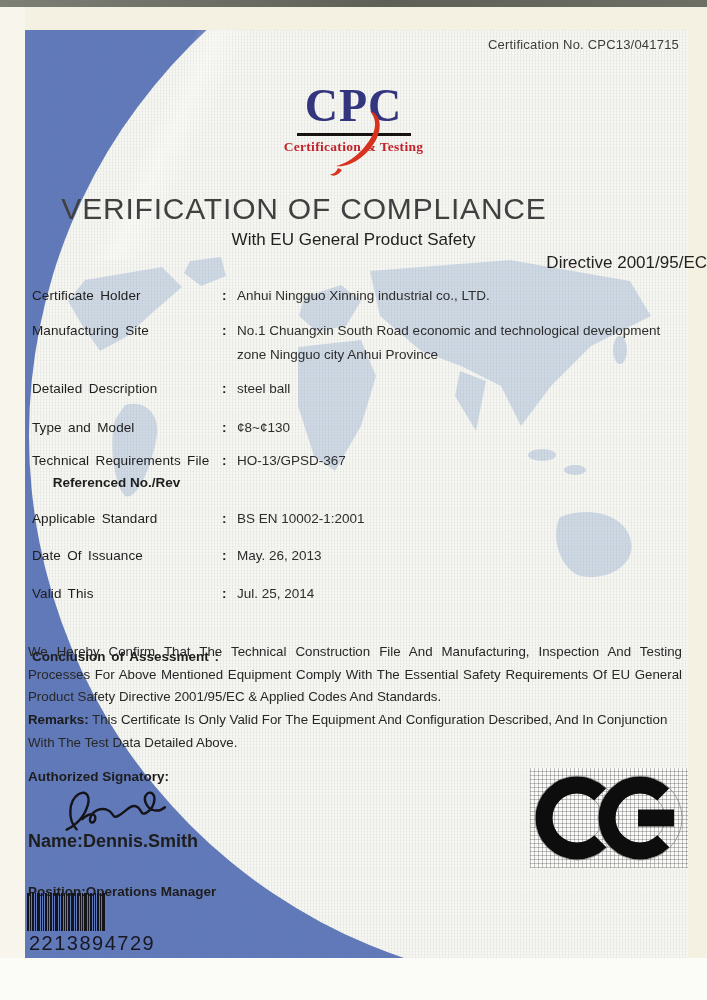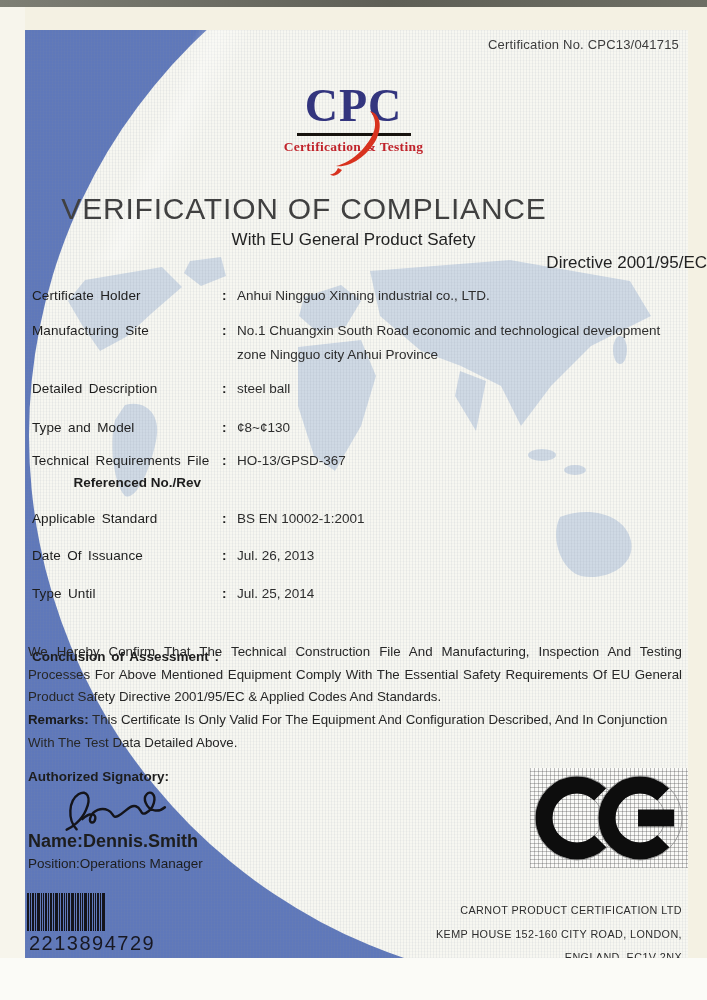--- a/index.html
+++ b/index.html
@@ -50,37 +50,37 @@
     color:var(--logo-red,#c0232b); letter-spacing:.3px; }
 
   .title { top:192px; left:0; width:608px; text-align:center; font-size:30px;
     letter-spacing:.8px; color:#404040; }
   .sub1 { top:230px; left:0; width:707px; text-align:center; font-size:17px; color:#222; }
   .sub2 { top:253px; left:0; width:707px; text-align:right; font-size:17px; color:#222; }
 
   .row { left:0; width:707px; font-size:13.5px; }
   .row span { position:absolute; white-space:nowrap; }
   .lbl { left:0; width:216px; text-align:left; font-weight:normal; word-spacing:2.5px; letter-spacing:.1px;margin-left:32px; }
-  .lbl2 { left:0; width:201px; text-align:right; font-weight:bold; top:22px; }
+  .lbl2 { left:0; width:201px; text-align:center; font-weight:bold; top:22px;padding-left:16px; }
   .col { left:222px; font-weight:bold; }
   .val { left:237px; color:#2d2d2d; }
   .val2 { left:237px; color:#2d2d2d; top:24px; }
   .r1 { top:288px; } .r2 { top:323px; } .r3 { top:381px; } .r4 { top:420px; }
   .r5 { top:453px; } .r6 { top:511px; } .r7 { top:548px; } .r8 { top:586px; }
 
   .concl-lbl { top:621px; left:32px; font-weight:bold; font-size:13.5px; word-spacing:2px;margin-top:28px; }
   .concl-txt { top:641px; left:28px; width:654px; font-size:13.3px; line-height:22.5px;
     text-align:justify; color:#272727; }
   .remarks { top:709px; left:28px; width:656px; font-size:13.3px; line-height:22.5px; color:#272727; }
   .remarks .b { font-weight:bold; color:#1b1b1b; }
 
   .auth { top:769px; left:28px; font-weight:bold; font-size:13.5px; }
   .sig { top:783px; left:46px; width:138px; height:54px; transform:rotate(-2deg); }
   .name { top:831px; left:28px; font-weight:bold; font-size:18px; }
-  .position { top:856px; left:28px; font-weight:normal; font-size:13.5px; }
+  .position { top:884px; left:28px; font-weight:bold; font-size:13.5px; }
 
   .ce-box { top:768px; left:530px; width:158px; height:100px;
     background-color:rgba(250,250,247,.92);
     background-image:
       repeating-linear-gradient(0deg, rgba(70,70,70,.32) 0 1px, transparent 1px 4px),
       repeating-linear-gradient(90deg, rgba(70,70,70,.32) 0 1px, transparent 1px 4px);
   }
   .ce-box svg { width:158px; height:100px; display:block; }
 
   .barcode { top:893px; left:27px; width:80px; height:38px; }
@@ -171,25 +171,25 @@
 
     <div class="row r6">
       <span class="lbl">Applicable Standard</span>
       <span class="col">:</span>
       <span class="val">BS EN 10002-1:2001</span>
     </div>
 
     <div class="row r7">
       <span class="lbl">Date Of Issuance</span>
       <span class="col">:</span>
-      <span class="val">Jul. 26, 2013</span>
+      <span class="val">May. 26, 2013</span>
     </div>
 
     <div class="row r8">
-      <span class="lbl">Type Until</span>
+      <span class="lbl">Valid This</span>
       <span class="col">:</span>
       <span class="val">Jul. 25, 2014</span>
     </div>
 
     <div class="concl-lbl">Conclusion of Assessment  :</div>
     <div class="concl-txt">We Hereby Confirm That The Technical Construction File And Manufacturing, Inspection And Testing Processes For Above Mentioned Equipment Comply With The Essential Safety Requirements Of EU General Product Safety Directive 2001/95/EC &amp; Applied Codes And Standards.</div>
 
     <div class="remarks">
       <span class="b">Remarks:</span><span> This Certificate Is Only Valid For The Equipment And Configuration Described, And In Conjunction With The Test Data Detailed Above.</span>
     </div>
@@ -249,22 +249,17 @@
         <rect x="63" width="2" height="38"></rect>
           <rect x="66" width="1" height="38"></rect>
         <rect x="68" width="1" height="38"></rect>
           <rect x="70" width="2" height="38"></rect>
         <rect x="73" width="1" height="38"></rect>
           <rect x="75" width="3" height="38"></rect>
       </g>
     </svg>
     <div class="barcode-num">2213894729</div>
 
-    <div class="footer">
-      <div>CARNOT PRODUCT CERTIFICATION LTD</div>
-      <div>KEMP HOUSE 152-160 CITY ROAD, LONDON,</div>
-      <div>ENGLAND, EC1V 2NX</div>
-    </div>
 
   </div>
 
   <div class="paper-bottom"></div>
 </div>
 
 </body></html>

